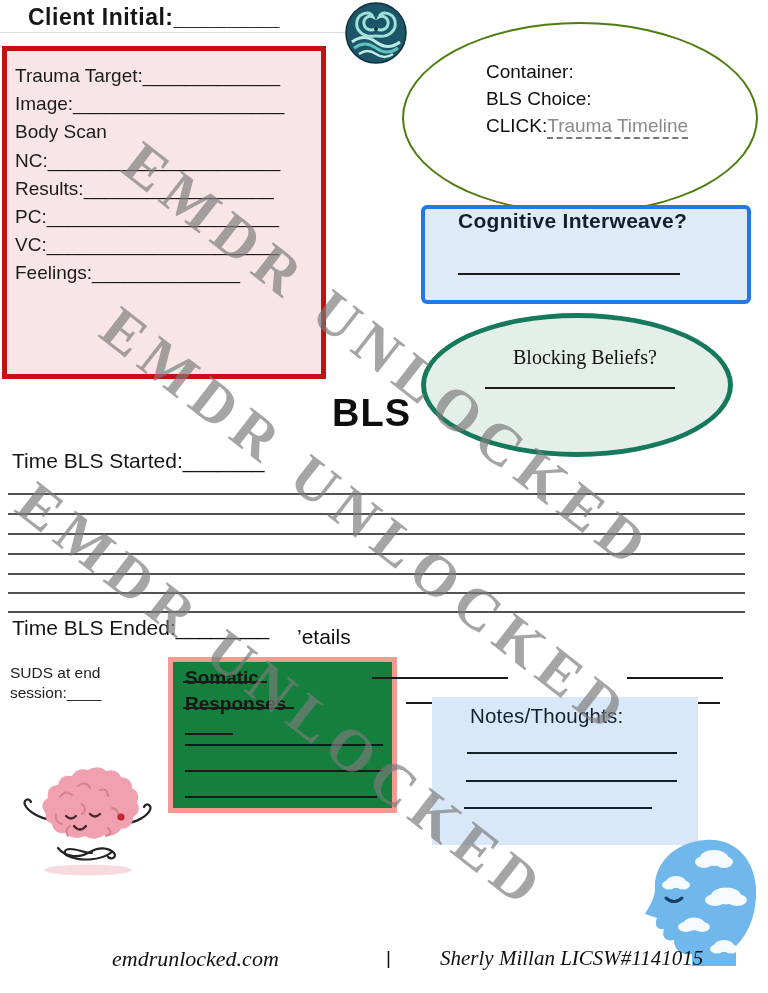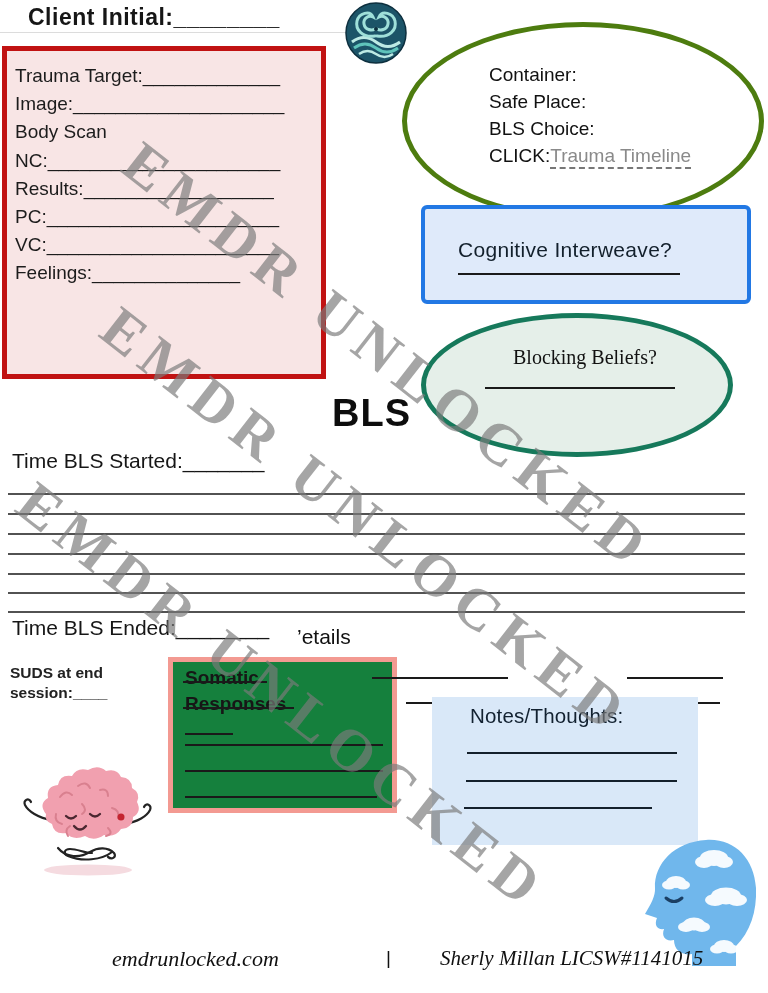--- a/index.html
+++ b/index.html
@@ -16,52 +16,52 @@
 
   
   .red-box{
     left:2px;top:46px;width:300px;height:304px;background:#f8e5e5;
     border:5px solid #c11212;padding:11px 6px 8px 8px;overflow:hidden;
   }
   .red-box .row{font-size:19px;line-height:28.2px;white-space:nowrap;color:#1c1c1c;}
 
   
   .oval{
-    left:402px;top:22px;width:352px;height:188px;border:5px solid #4d7c0f;border-radius:50%;
+    left:402px;top:22px;width:352px;height:188px;border:2px solid #4d7c0f;border-radius:50%;
     background:#fff;
   }
   .oval-text{position:absolute;left:82px;top:34px;font-size:19px;line-height:27px;color:#111;}
   .click-row{white-space:nowrap;}
   .tt-link{color:#8a8a8a;text-decoration:none;border-bottom:2px dashed #777;padding-bottom:1px;cursor:pointer;}
 
   
   .blue-box{
     left:421px;top:205px;width:322px;height:91px;background:#dfeafa;
     border:4px solid #2278e4;border-radius:6px;
   }
-  .blue-box .title{position:absolute;left:33px;top:29px;font-size:21px;color:#13202c;letter-spacing:.3px;}
+  .blue-box .title{position:absolute;left:33px;top:0;font-size:21px;color:#13202c;letter-spacing:.3px;font-weight:bold;}
   .blue-box .fill-line{position:absolute;left:33px;top:64px;width:222px;height:2px;background:#1a1a1a;}
 
   
   .green-oval{
     left:421px;top:313px;width:302px;height:134px;background:#e5efe9;
     border:5px solid #16795b;border-radius:50%;
   }
   .green-oval .title{position:absolute;left:63px;top:28px;font-size:20px;font-family:"Liberation Serif",serif;color:#111;margin-left:24px;}
   .green-oval .fill-line{position:absolute;left:59px;top:69px;width:190px;height:2px;background:#1a1a1a;}
 
   
   .bls-heading{left:332px;top:392px;font-size:38px;font-weight:bold;letter-spacing:1px;color:#0d0d0d;}
   .time-started{left:12px;top:449px;font-size:21px;}
   .time-ended{left:12px;top:616px;font-size:21px;}
   .details-partial{left:297px;top:625px;font-size:21px;color:#111;}
   .ruled{left:8px;width:737px;height:2px;background:#3a3a3a;opacity:.88;}
 
   
-  .suds{left:10px;top:663px;font-size:15.5px;line-height:20px;color:#222;font-weight:bold;}
+  .suds{left:10px;top:663px;font-size:15.5px;line-height:20px;color:#222;}
 
   
   .somatic-box{
     left:168px;top:657px;width:219px;height:146px;background:#15803d;
     border:5px solid #f39a92;
   }
   .somatic-box .title{position:absolute;left:12px;top:3px;font-size:19px;font-weight:bold;line-height:26px;color:#161616;}
   .strike{position:relative;display:inline-block;}
   .strike::after{content:"";position:absolute;left:-2px;right:-8px;top:60%;height:2px;background:#1a1a1a;}
   .som-line{position:absolute;height:2px;background:#1a1a1a;}
@@ -119,21 +119,20 @@
     <div class="row">NC:______________________</div>
     <div class="row">Results:__________________</div>
     <div class="row">PC:______________________</div>
     <div class="row">VC:______________________</div>
     <div class="row">Feelings:______________</div>
   </div>
 
   <div class="abs oval">
     <div class="oval-text">
       <div>Container:</div>
-      <div>Safe Place:</div>
       <div>BLS Choice:</div>
       <div class="click-row">
         <span>CLICK:</span><span class="tt-link">Trauma Timeline</span>
       </div>
     </div>
   </div>
 
   <div class="abs blue-box">
     <div class="title">Cognitive Interweave?</div>
     <div class="fill-line"></div>

